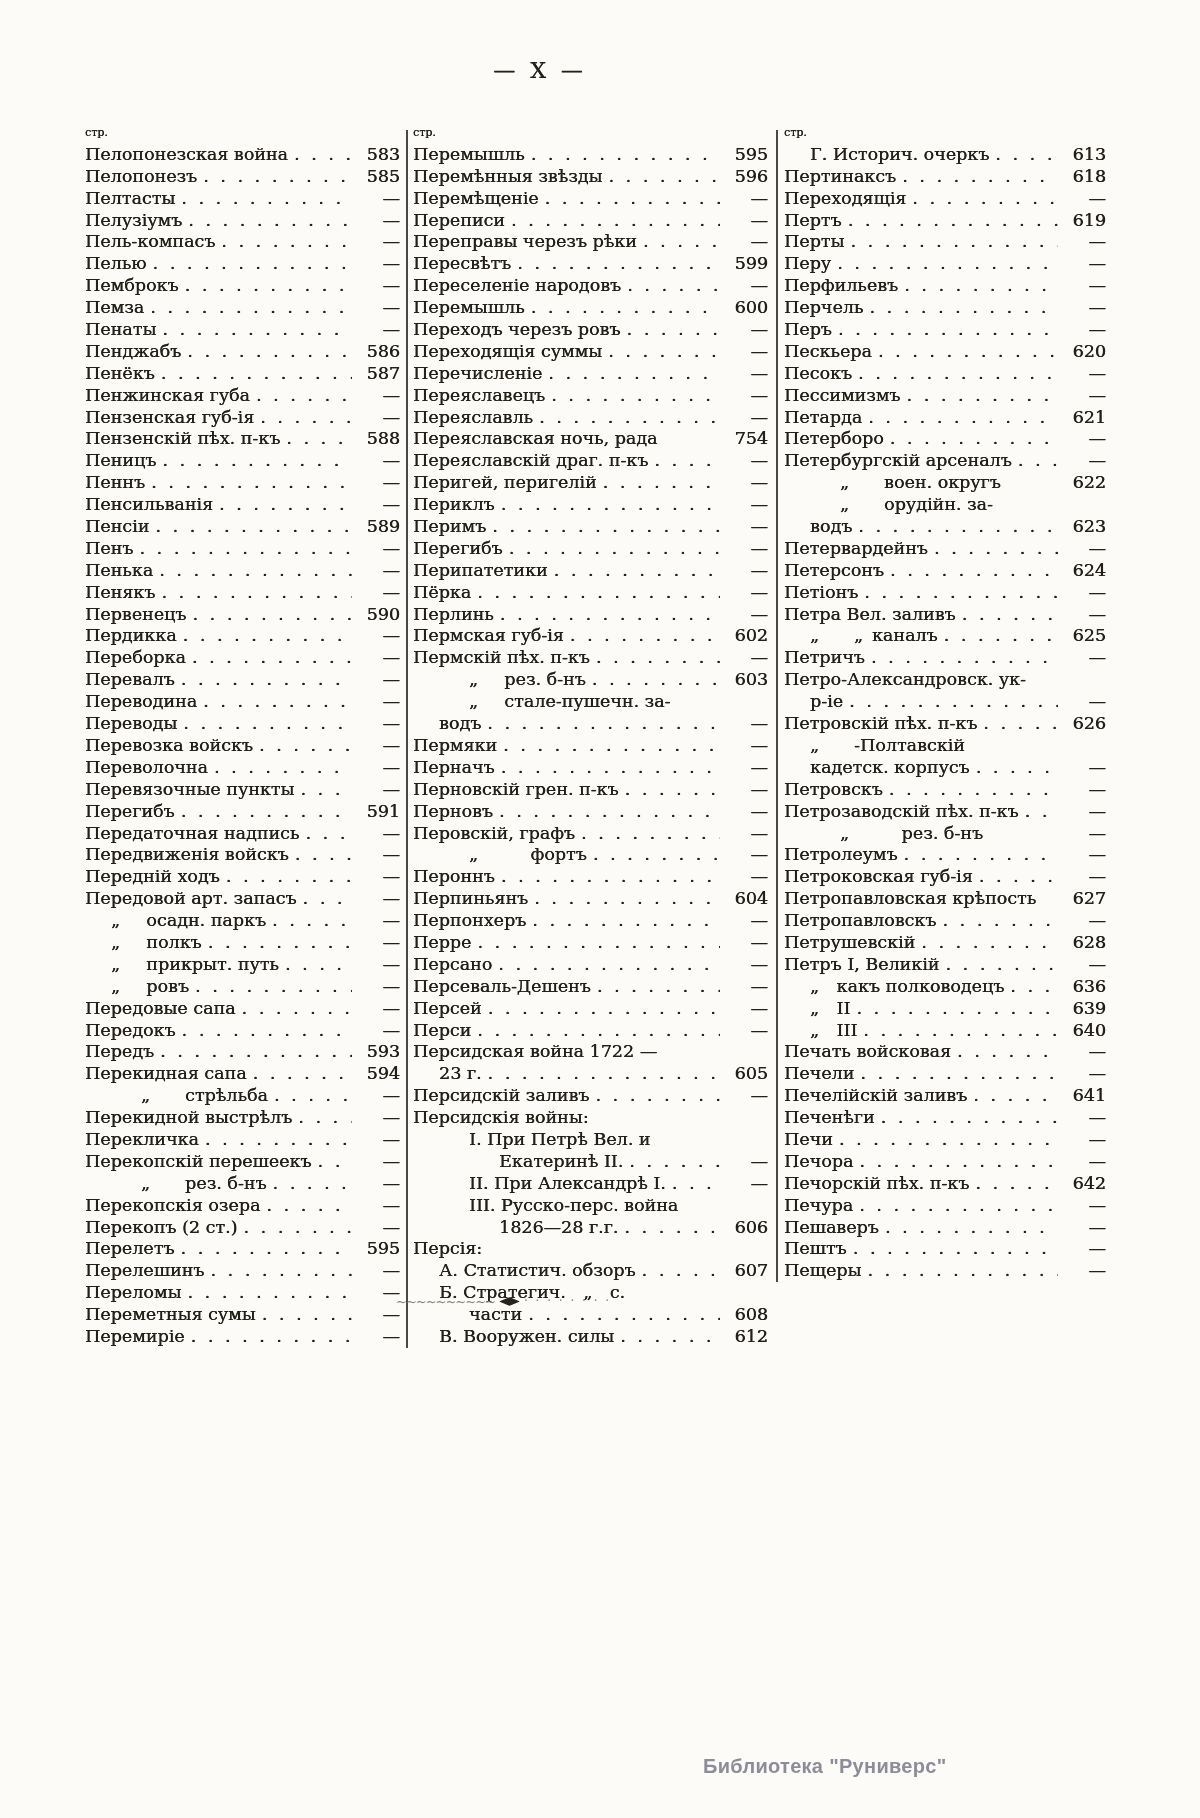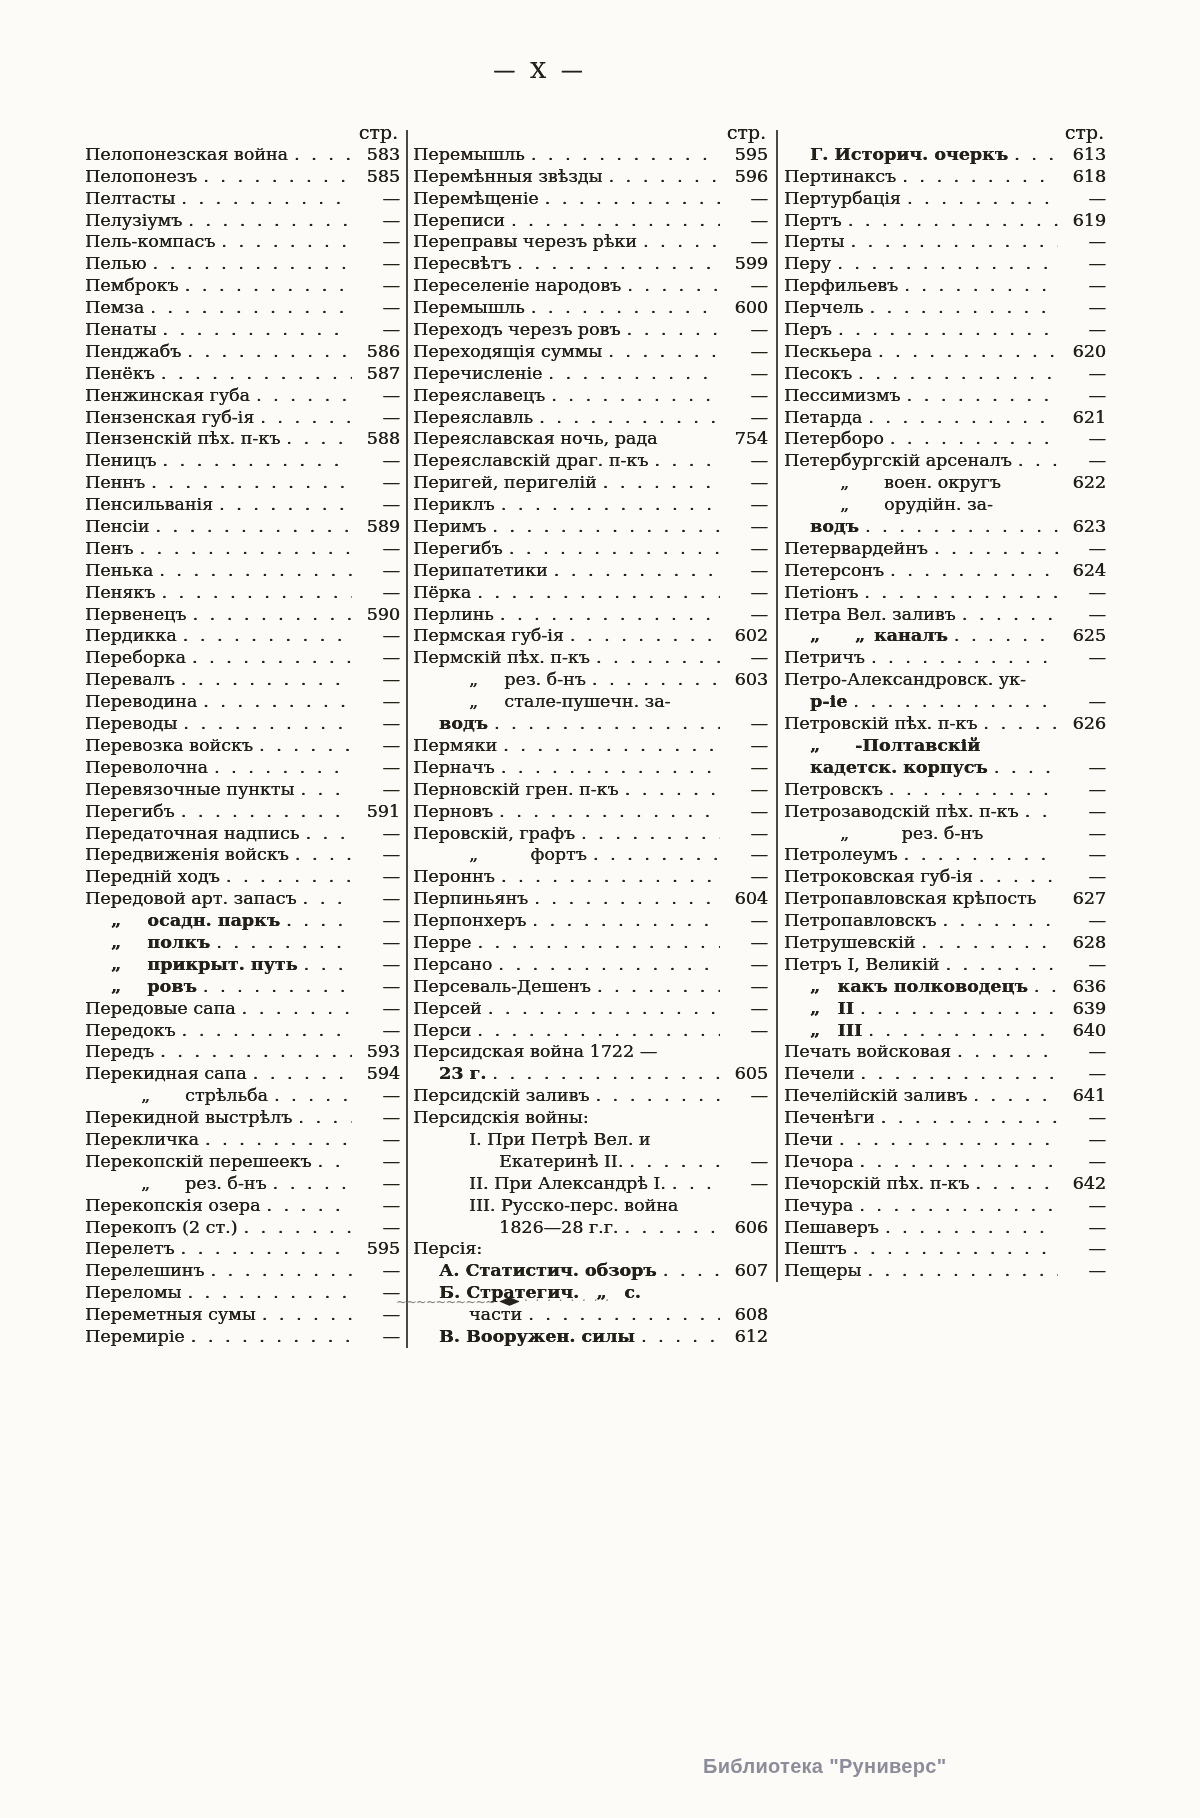--- a/index.html
+++ b/index.html
@@ -14,31 +14,31 @@
   .pg-header{
     position:absolute;left:470px;top:58px;width:140px;
     text-align:center;font-size:22px;letter-spacing:4px;
     text-shadow:0.3px 0 0 currentColor;
   }
   .col{position:absolute;top:122px;font-size:17.5px;line-height:21.9px;
        text-shadow:0.3px 0 0 currentColor;}
   .col1{left:85px;width:315px;}
   .col2{left:413px;width:355px;}
   .col3{left:784px;width:322px;}
-  .colhdr{height:21.9px;text-align:right;padding-right:2px;font-size:19px;}
+  .colhdr{height:21.9px;text-align:left;padding-right:2px;font-size:11px;}
   .row{display:flex;align-items:baseline;height:21.9px;white-space:nowrap;}
   .row .t{white-space:pre;flex:0 0 auto;}
   .row .lead{flex:1 1 auto;overflow:hidden;white-space:nowrap;margin:0 4px 0 6px;}
   .row .lead::after{
     content:". . . . . . . . . . . . . . . . . . . . . . . . . . . . ";
     letter-spacing:3px;
   }
   .row .lead.nodots::after{content:"";}
   .row .pg{flex:0 0 auto;min-width:44px;text-align:right;white-space:pre;}
-  .row.pad1 .t{padding-left:26px;font-weight:bold;}
+  .row.pad1 .t{padding-left:26px;}
   .row.pad2 .t{padding-left:56px;}
   .row.pad3 .t{padding-left:86px;}
   .divider{position:absolute;width:1.6px;background:var(--ink,#232019);opacity:.85;}
   .d1{left:406px;top:130px;height:1218px;}
   .d2{left:776px;top:130px;height:1152px;}
   .ornament{
     position:absolute;left:396px;top:1292px;width:250px;height:18px;
     display:flex;align-items:center;gap:7px;color:#6d6a63;
   }
   .ornament .wave{font-size:13px;letter-spacing:-1px;color:#84817a;}
@@ -633,21 +633,21 @@
           <span class="t">Г. Историч. очеркъ</span>
           <span class="lead"></span>
           <span class="pg">613</span>
         </div>
         <div class="row">
           <span class="t">Пертинаксъ</span>
           <span class="lead"></span>
           <span class="pg">618</span>
         </div>
         <div class="row">
-          <span class="t">Пертурбація</span>
+          <span class="t">Переходящія</span>
           <span class="lead"></span>
           <span class="pg">—</span>
         </div>
         <div class="row">
           <span class="t">Пертъ</span>
           <span class="lead"></span>
           <span class="pg">619</span>
         </div>
         <div class="row">
           <span class="t">Перты</span>

